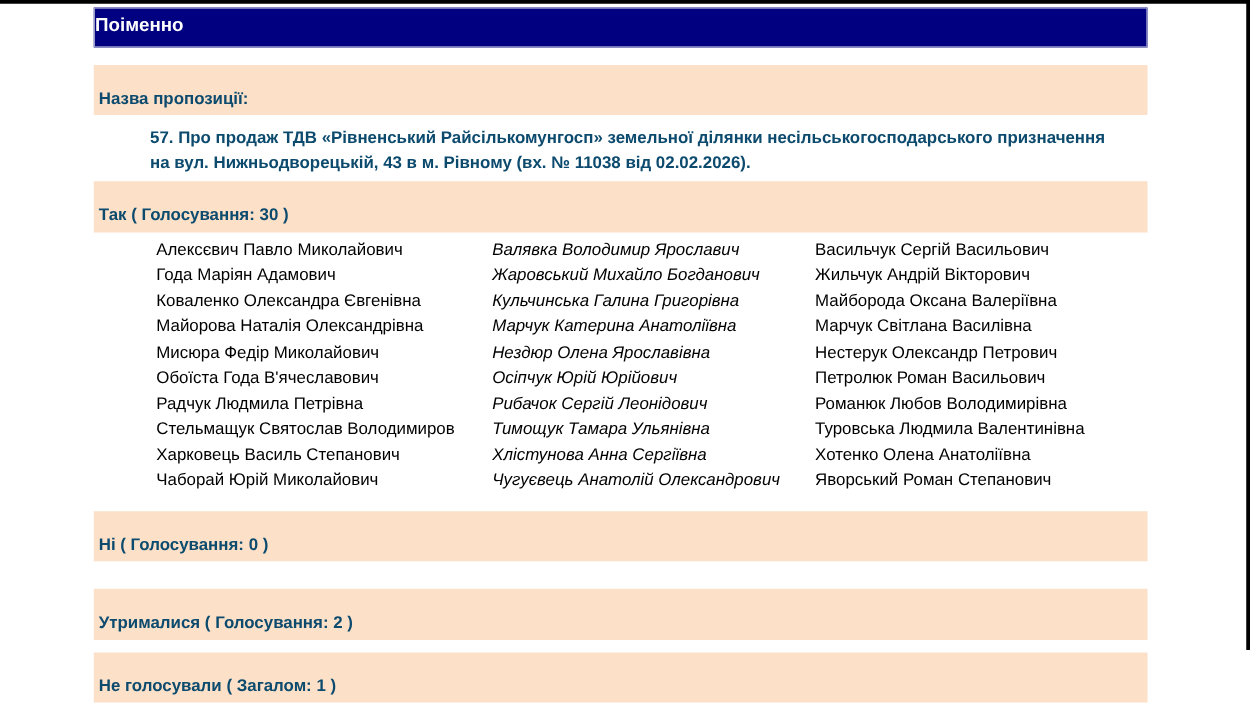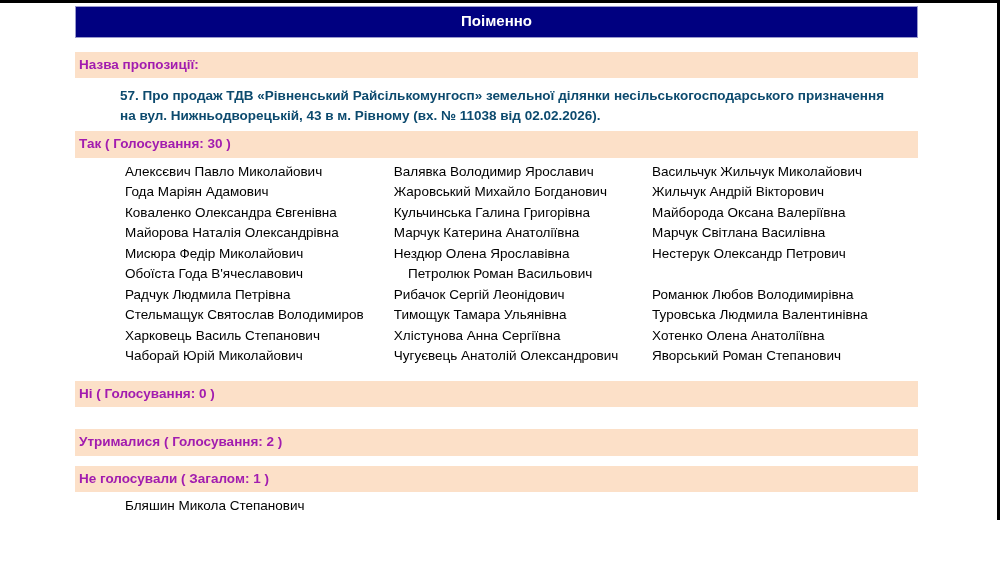--- a/index.html
+++ b/index.html
@@ -38,30 +38,30 @@
     left: 75px;
     top: 6px;
     width: 843px;
   }
   .title-bar {
     background: #000080;
     border: 1px solid #9999cc;
     color: #ffffff;
     font-size: 15px;
     font-weight: bold;
-    text-align: center;
+    text-align: left;
     padding: 6px 0 7px 0;
     line-height: 1.1;
   }
   .bar {
     background: #fce0c8;
-    color: #a21caf;
+    color: #0c4a6e;
     font-size: 13.5px;
     font-weight: bold;
-    padding: 5px 4px 6px 4px;
+    padding: 19px 4px 6px 4px;
     line-height: 1.15;
   }
   .spacer-sm { height: 14px; }
   .spacer-xs { height: 10px; }
   .proposal {
     font-size: 13.5px;
     font-weight: bold;
     color: #0c4a6e;
     line-height: 1.45;
     padding: 8px 30px 6px 45px;
@@ -74,21 +74,21 @@
     align-items: flex-end;
   }
   .name-cell {
     font-size: 13.5px;
     color: #000000;
     line-height: 1.52;
     padding: 0 10px 0 0;
     white-space: normal;
   }
   .col-1 { width: 273px; }
-  .col-2 { width: 262px; }
+  .col-2 { width: 262px; font-style: italic; }
   .col-3 { width: 270px; }
   .empty-names { height: 4px; }
 </style>
 </head>
 <body>
 
 <div class="top-rule"></div>
 <div class="right-rule"></div>
 
 <div class="page">
@@ -100,21 +100,21 @@
   <div class="bar">Назва пропозиції:</div>
 
   <div class="proposal">57. Про продаж ТДВ «Рівненський Райсількомунгосп» земельної ділянки несільськогосподарського призначення на вул. Нижньодворецькій, 43 в м. Рівному (вх. № 11038 від 02.02.2026).</div>
 
   <div id="sections-root">
       <div class="bar">Так ( Голосування: 30 )</div>
       <div class="names">
         <div class="name-row">
           <div class="name-cell col-1">Алексєвич Павло Миколайович</div>
           <div class="name-cell col-2">Валявка Володимир Ярославич</div>
-          <div class="name-cell col-3">Васильчук Жильчук Миколайович</div>
+          <div class="name-cell col-3">Васильчук Сергій Васильович</div>
         </div>
         <div class="name-row">
           <div class="name-cell col-1">Года Маріян Адамович</div>
           <div class="name-cell col-2">Жаровський Михайло Богданович</div>
           <div class="name-cell col-3">Жильчук Андрій Вікторович</div>
         </div>
         <div class="name-row">
           <div class="name-cell col-1">Коваленко Олександра Євгенівна</div>
           <div class="name-cell col-2">Кульчинська Галина Григорівна</div>
           <div class="name-cell col-3">Майборода Оксана Валеріївна</div>
@@ -124,20 +124,21 @@
           <div class="name-cell col-2">Марчук Катерина Анатоліївна</div>
           <div class="name-cell col-3">Марчук Світлана Василівна</div>
         </div>
         <div class="name-row">
           <div class="name-cell col-1">Мисюра Федір Миколайович</div>
           <div class="name-cell col-2">Нездюр Олена Ярославівна</div>
           <div class="name-cell col-3">Нестерук Олександр Петрович</div>
         </div>
         <div class="name-row">
           <div class="name-cell col-1">Обоїста Года В'ячеславович</div>
+          <div class="name-cell col-2">Осіпчук Юрій Юрійович</div>
           <div class="name-cell col-3">Петролюк Роман Васильович</div>
         </div>
         <div class="name-row">
           <div class="name-cell col-1">Радчук Людмила Петрівна</div>
           <div class="name-cell col-2">Рибачок Сергій Леонідович</div>
           <div class="name-cell col-3">Романюк Любов Володимирівна</div>
         </div>
         <div class="name-row">
           <div class="name-cell col-1">Стельмащук Святослав Володимиров</div>
           <div class="name-cell col-2">Тимощук Тамара Ульянівна</div>

